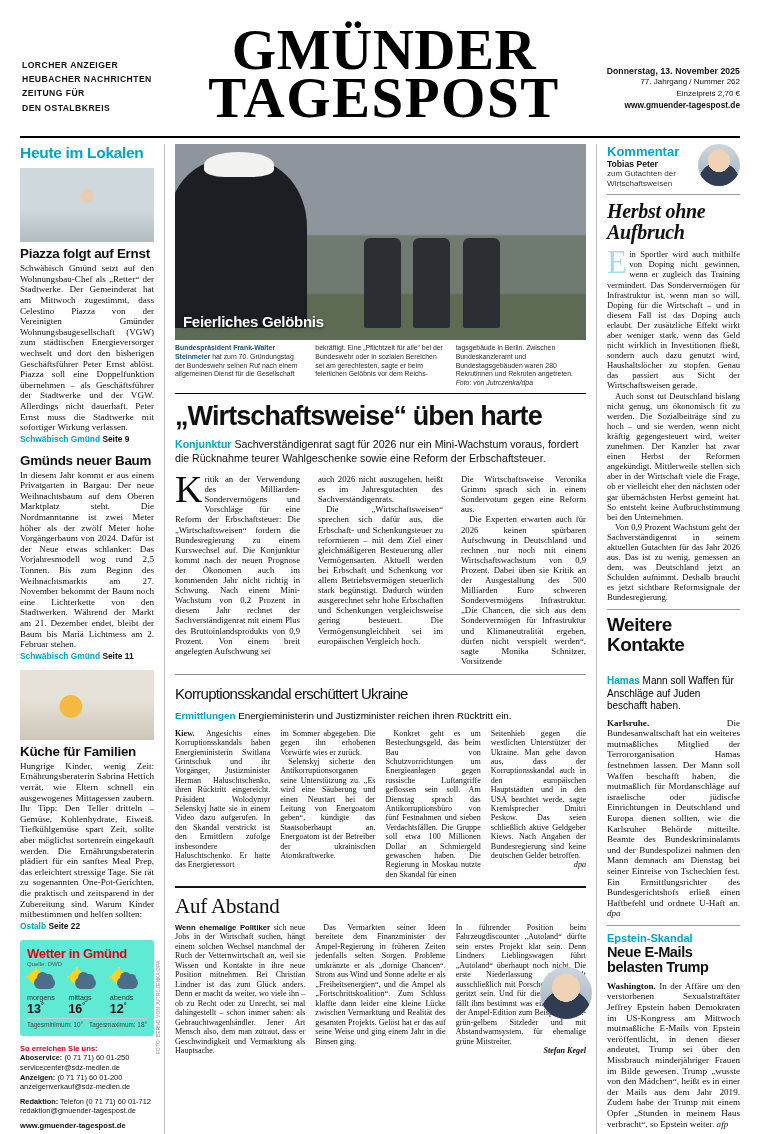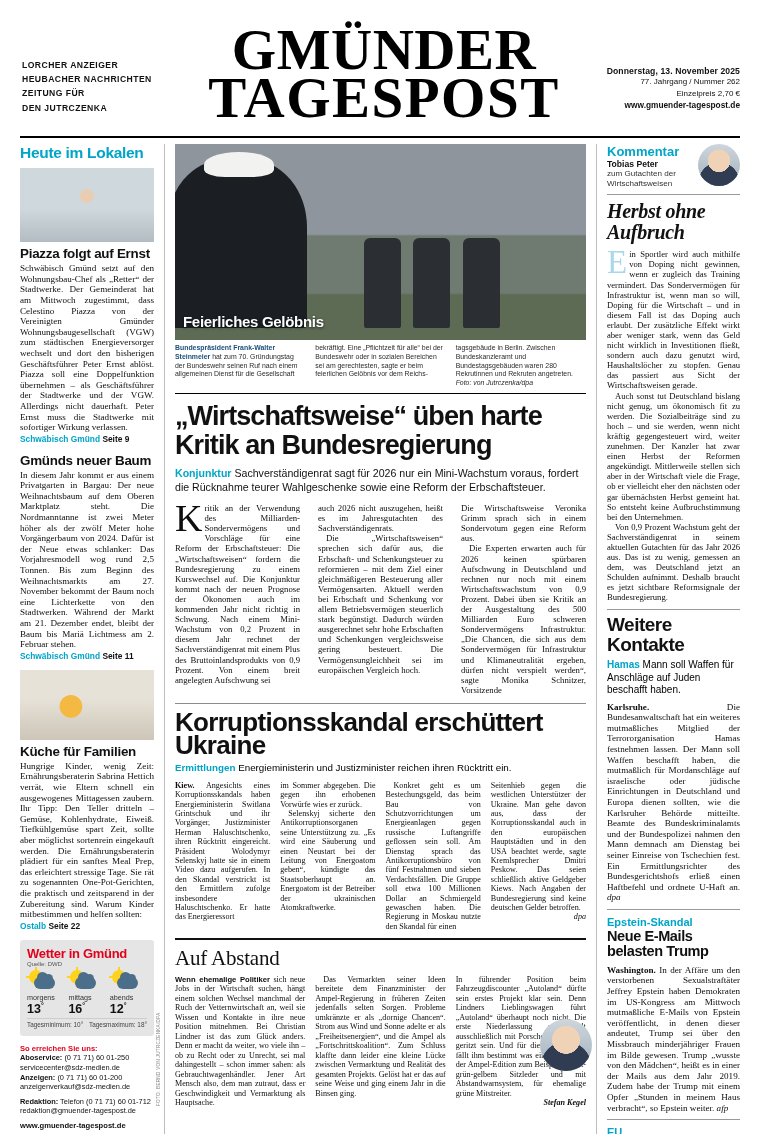--- a/index.html
+++ b/index.html
@@ -76,21 +76,21 @@
   .thumb { width:100%; height:74px; border-radius:1px; overflow:hidden; position:relative; }
   .thumb.t2 { height:70px; }
   .lead-ref { font-size:8.4px; font-weight:700; margin-top:1px; }
   .lead-ref .city { color:#00a5c8; }
   .lead-ref .pg { color:#111; }
   .l-block { margin-bottom:9px; }
   .l-block .sec-title { margin-top:4px; }
 
   
   .weather {
-    margin-top:6px; background:#e5e5e5; border-radius:3px; padding:6px 7px 8px 7px;
+    margin-top:6px; background:#5eead4; border-radius:3px; padding:6px 7px 8px 7px;
   }
   .weather h4 { color:#e2001a; font-size:13px; font-weight:700; letter-spacing:-0.3px; }
   .weather .src { font-size:6px; color:#555; margin-bottom:3px; }
   .wrow { display:flex; justify-content:space-between; margin-top:2px; }
   .wcell { width:31%; text-align:left; }
   .wicon { height:22px; position:relative; margin-bottom:1px; }
   .sun { position:absolute; left:2px; top:0; width:14px; height:14px; border-radius:50%; background:#ffd21e; }
   .sun::before, .sun::after{ content:""; position:absolute; background:#ffd21e; }
   .sun::before{ left:-3px; top:6px; width:20px; height:2px; }
   .sun::after{ left:6px; top:-3px; width:2px; height:20px; }
@@ -132,21 +132,21 @@
   .standfirst .kicker { color:#00a5c8; }
 
   .body3 { display:grid; grid-template-columns:1fr 1fr 1fr; gap:18px; margin-top:9px; }
   .dropcap::first-letter {
     float:left; font-family:"Liberation Serif", serif; font-size:38px;
     line-height:31px; padding-right:2px; font-weight:400;
   }
 
   .rule-thin { height:0.9px; background:#8d8d8d; margin:8px 0 7px 0; }
 
-  .sec2-head { font-size:26px; line-height:23px; font-weight:700; letter-spacing:-0.7px; color:#111; }
+  .sec2-head { font-size:15px; line-height:23px; font-weight:400; letter-spacing:-0.7px; color:#111; }
   .sec2-sub { font-size:9.8px; line-height:12px; margin-top:5px; }
   .body4 { display:grid; grid-template-columns:1fr 1fr 1fr 1fr; gap:10px; margin-top:7px; }
   .body4 .serif { font-size:8.1px; line-height:9.4px; }
   .body3 .serif { font-size:8.7px; line-height:10.1px; }
 
   .rule-black { height:1.4px; background:#111; margin:7px 0 6px 0; }
 
   .abstand-head { font-family:"Liberation Serif", serif; font-size:21px; font-weight:400; color:#111; letter-spacing:-0.2px;}
   .abstand-cols { display:grid; grid-template-columns:1fr 1fr 1fr; gap:10px; margin-top:4px; position:relative; }
   .abstand-cols .serif { font-size:8.1px; line-height:9.5px; }
@@ -173,21 +173,21 @@
     font-family:"Liberation Serif", serif; font-style:italic; font-weight:700;
     font-size:20px; line-height:21px; color:#111; letter-spacing:-0.3px;
   }
   .komm-body { margin-top:6px; }
   .komm-body .serif { font-size:8.6px; line-height:10.1px; }
   .dropcap-blue::first-letter {
     float:left; font-family:"Liberation Serif", serif; font-size:33px;
     line-height:27px; padding-right:2px; color:#a9d8e8; font-weight:400;
   }
   .r-head { font-size:19px; line-height:20px; font-weight:700; letter-spacing:-0.5px; color:#111; }
-  .r-sub { font-size:10px; line-height:12.4px; margin-top:4px; }
+  .r-sub { font-size:10px; line-height:12.4px; margin-top:20px; }
   .r-body { margin-top:5px; }
   .r-kick { font-size:11px; font-weight:700; color:#00a5c8; }
   .r-head2 { font-size:14.5px; line-height:15.5px; font-weight:700; letter-spacing:-0.4px; color:#111; margin-top:1px;}
 
   
   .ph { width:100%; height:100%; }
   .ph-office {
     background:
       radial-gradient(circle at 50% 38%, #e8cdb2 0 8%, transparent 9%),
       linear-gradient(180deg,#cfd8dc 0 55%, #b3bcc2 100%),
@@ -216,21 +216,21 @@
 </head>
 <body>
 
 <div class="page">
 
   <div class="masthead">
     <div class="mh-sub">
       <div>LORCHER ANZEIGER</div>
       <div>HEUBACHER NACHRICHTEN</div>
       <div>ZEITUNG FÜR</div>
-      <div>DEN JUTRCZENKA</div>
+      <div>DEN OSTALBKREIS</div>
     </div>
     <div class="mh-title">
       <div>GMÜNDER</div>
       <div class="l2">TAGESPOST</div>
     </div>
     <div class="mh-right">
       <div class="date">Donnerstag, 13. November 2025</div>
       <div class="l">77. Jahrgang / Nummer 262</div>
       <div class="l">Einzelpreis 2,70 €</div>
       <div class="web">www.gmuender-tagespost.de</div>
@@ -343,21 +343,20 @@
       <div class="cap-row">
         <div><b>Bundespräsident Frank-Walter Steinmeier</b><span> hat zum 70. Gründungstag der Bundeswehr seinen Ruf nach einem allgemeinen Dienst für die Gesellschaft</span></div>
         <div>bekräftigt. Eine „Pflichtzeit für alle“ bei der Bundeswehr oder in sozialen Bereichen sei am gerechtesten, sagte er beim feierlichen Gelöbnis vor dem Reichs-</div>
         <div><span>tagsgebäude in Berlin. Zwischen Bundeskanzleramt und Bundestagsgebäuden waren 280 Rekrutinnen und Rekruten angetreten.</span> <span class="credit">Foto: von Jutrczenka/dpa</span></div>
       </div>
 
       <div class="rule-mid"></div>
 
       <div class="main-head">
         <div>„Wirtschaftsweise“ üben harte</div>
-        <div>Kritik an Bundesregierung</div>
       </div>
 
       <div class="standfirst">
         <span class="kicker">Konjunktur</span><span> Sachverständigenrat sagt für 2026 nur ein Mini-Wachstum voraus, fordert die Rücknahme teurer Wahlgeschenke sowie eine Reform der Erbschaftsteuer.</span>
       </div>
 
       <div class="body3">
         <div class="serif">
           <p class="dropcap">Kritik an der Verwendung des Milliarden-Sondervermögens und Vorschläge für eine Reform der Erbschaftsteuer: Die „Wirtschaftsweisen“ fordern die Bundesregierung zu einem Kurswechsel auf. Die Konjunktur kommt nach der neuen Prognose der Ökonomen auch im kommenden Jahr nicht richtig in Schwung. Nach einem Mini-Wachstum von 0,2 Prozent in diesem Jahr rechnet der Sachverständigenrat mit einem Plus des Bruttoinlandsprodukts von 0,9 Prozent. Von einem breit angelegten Aufschwung sei</p>
         </div>

